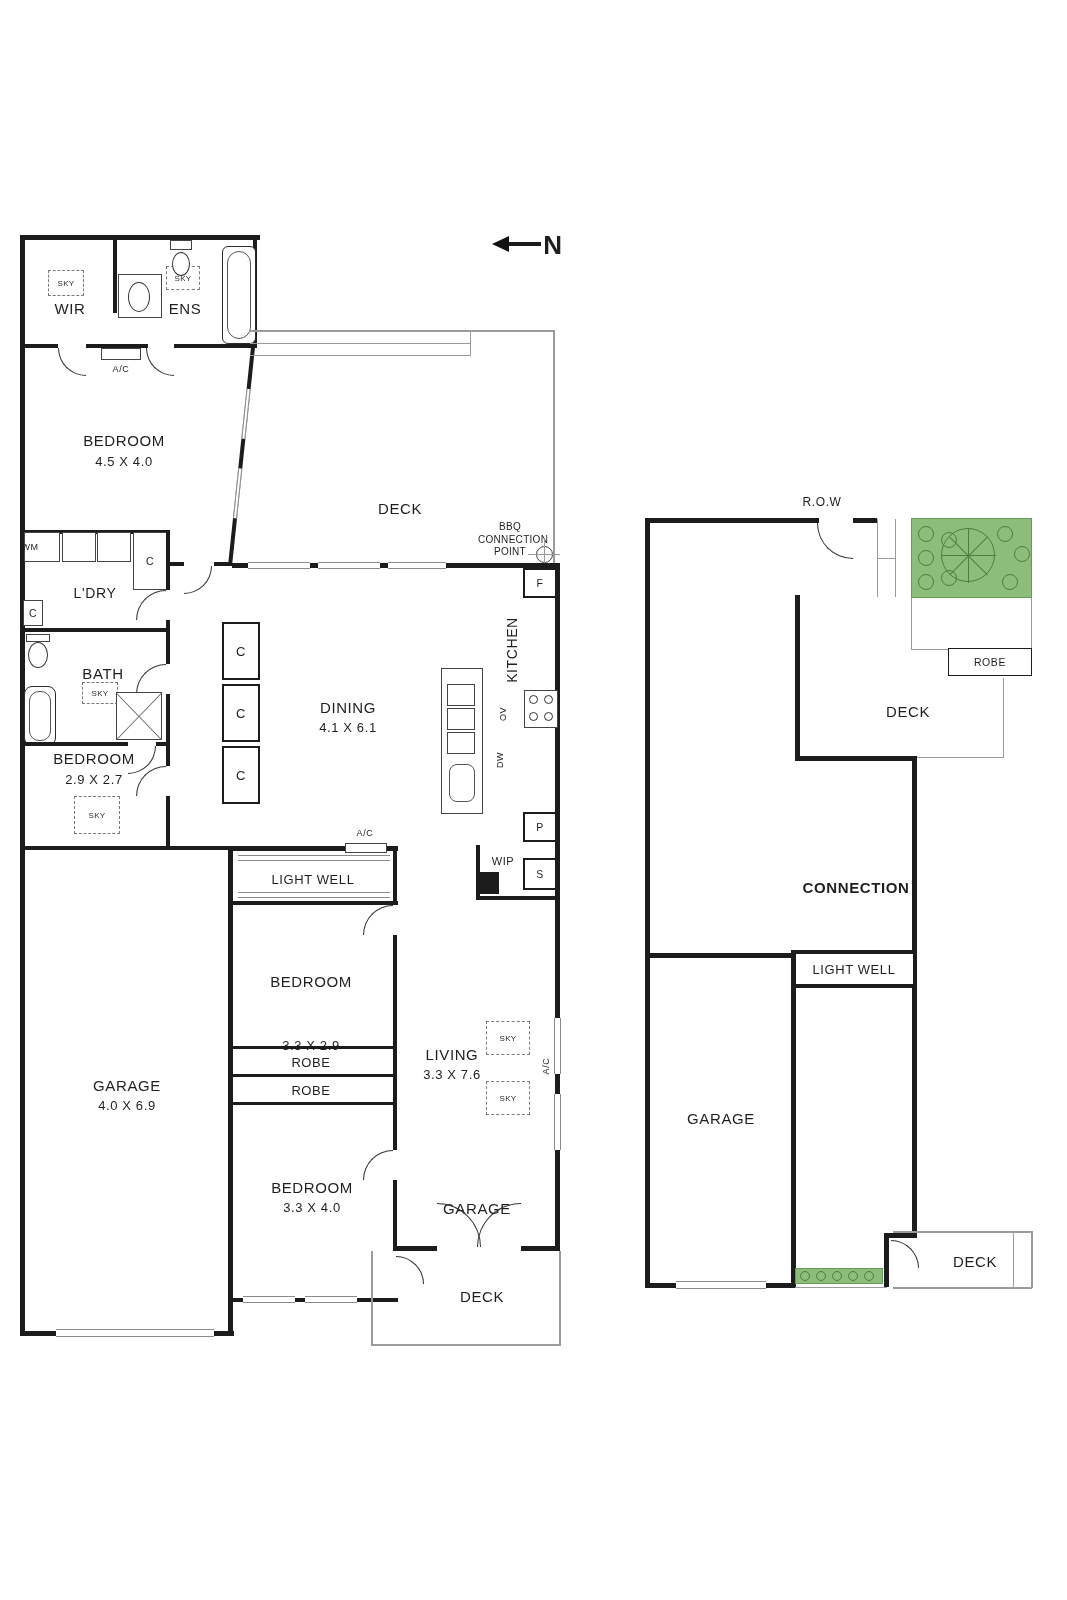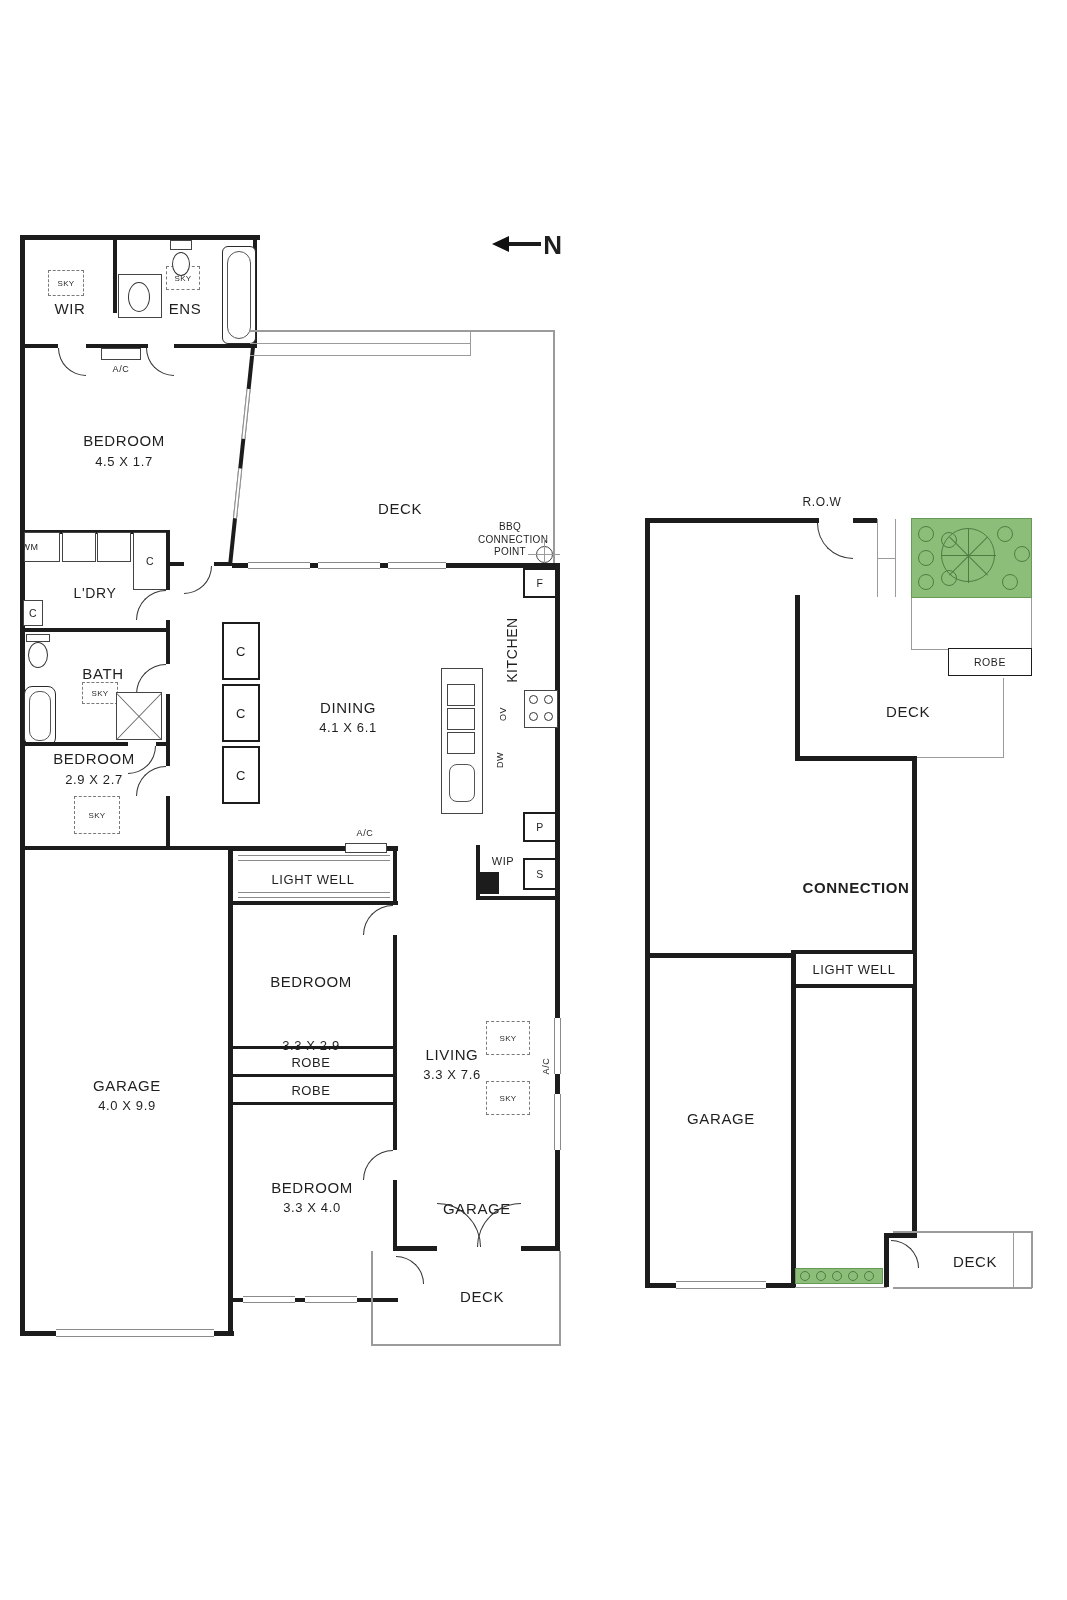--- a/index.html
+++ b/index.html
@@ -64,21 +64,21 @@
   <div class="dash" style="left:166px;top:266px;width:34px;height:24px">SKY</div>
   <div class="lbl big" style="left:185px;top:308px">ENS</div>
   <div class="tbox" style="left:170px;top:240px;width:22px;height:10px"></div>
   <div class="oval" style="left:172px;top:252px;width:18px;height:24px"></div>
   <div class="round" style="left:222px;top:246px;width:34px;height:98px;border-radius:6px"></div>
   <div class="round" style="left:227px;top:251px;width:24px;height:88px;border-radius:12px;border-width:1px;border-color:#555"></div>
   <div class="tbox" style="left:101px;top:348px;width:40px;height:12px"></div>
   <div class="lbl xs" style="left:121px;top:369px">A/C</div>
 
   <div class="lbl big" style="left:124px;top:440px">BEDROOM</div>
-  <div class="lbl dim" style="left:124px;top:461px">4.5 X 1.7</div>
+  <div class="lbl dim" style="left:124px;top:461px">4.5 X 4.0</div>
 
   <div class="w" style="left:251px;top:347px;width:4px;height:218px;transform:rotate(6deg);transform-origin:top left">
     <div class="winv" style="left:0;top:42px;width:4px;height:50px"></div>
     <div class="winv" style="left:0;top:122px;width:4px;height:50px"></div>
   </div>
 
   <div class="tl" style="left:250px;top:330px;width:305px;height:2px"></div>
   <div class="tl" style="left:553px;top:330px;width:2px;height:234px"></div>
   <div class="tl" style="left:250px;top:343px;width:220px;height:1px"></div>
   <div class="tl" style="left:250px;top:355px;width:220px;height:1px"></div>
@@ -211,21 +211,21 @@
   <div class="win" style="left:305px;top:1296px;width:52px;height:7px"></div>
   <div class="w" style="left:228px;top:1298px;width:5px;height:38px"></div>
 
   <div class="lbl big" style="left:452px;top:1054px">LIVING</div>
   <div class="lbl dim" style="left:452px;top:1074px">3.3 X 7.6</div>
   <div class="dash" style="left:486px;top:1021px;width:44px;height:34px">SKY</div>
   <div class="dash" style="left:486px;top:1081px;width:44px;height:34px">SKY</div>
   <div class="vlbl xs" style="left:546px;top:1066px">A/C</div>
 
   <div class="lbl big" style="left:127px;top:1085px">GARAGE</div>
-  <div class="lbl dim" style="left:127px;top:1105px">4.0 X 9.9</div>
+  <div class="lbl dim" style="left:127px;top:1105px">4.0 X 6.9</div>
   <div class="w" style="left:20px;top:1331px;width:214px;height:5px"></div>
   <div class="win" style="left:56px;top:1329px;width:158px;height:8px"></div>
 
   <div class="lbl big" style="left:477px;top:1208px">GARAGE</div>
   <div class="w" style="left:393px;top:1246px;width:44px;height:5px"></div>
   <div class="w" style="left:521px;top:1246px;width:39px;height:5px"></div>
   <div class="arc arc-tr" style="left:437px;top:1203px;width:44px;height:44px"></div>
   <div class="arc arc-tl" style="left:477px;top:1203px;width:44px;height:44px"></div>
   <div class="tl" style="left:371px;top:1251px;width:2px;height:94px"></div>
   <div class="tl" style="left:371px;top:1344px;width:190px;height:2px"></div>

